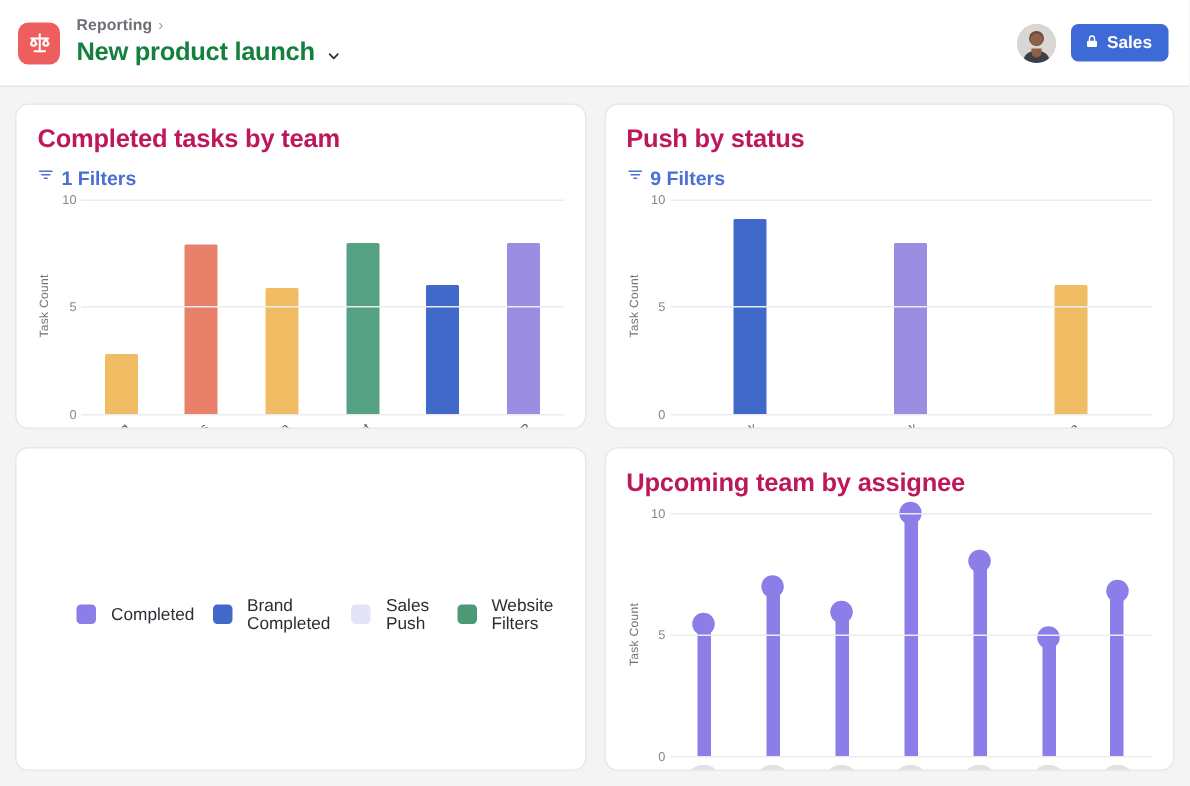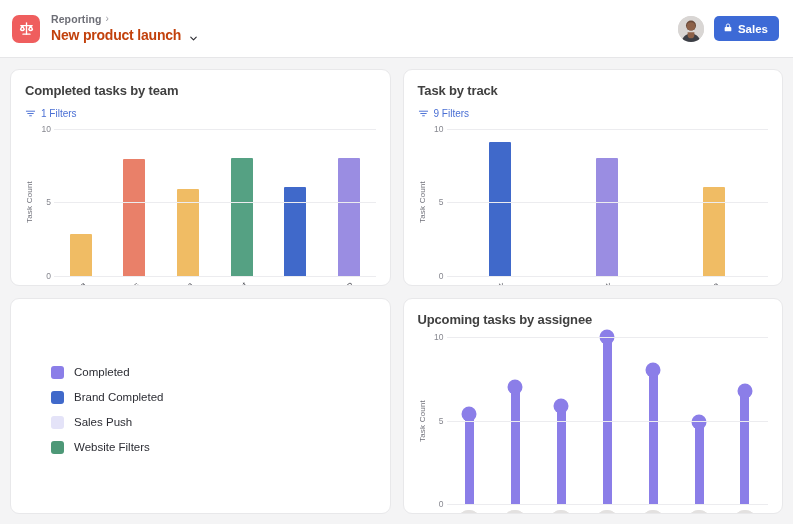--- a/index.html
+++ b/index.html
@@ -28,21 +28,21 @@
     flex: 0 0 28px;
   }
   .proj-icon svg { display: block; }
   .titleblock { margin-left: 11px; display: flex; flex-direction: column; justify-content: center; }
   .breadcrumb { display: flex; align-items: center; gap: 4px; line-height: 1; }
   .breadcrumb .crumb {
     font-size: 10.5px; color: #6d6e76; font-weight: 600; letter-spacing: .1px;
   }
   .breadcrumb .sep { font-size: 10px; color: #9c9da4; }
   .title-row { display: flex; align-items: center; gap: 7px; margin-top: 3px; }
-  .page-title { font-size: 14px; font-weight: 700; color: #c2410c; letter-spacing: -.2px; line-height: 1.1; }
+  .page-title { font-size: 17px; font-weight: 700; color: #15803d; letter-spacing: -.2px; line-height: 1.1; }
   .chev { width: 11px; height: 11px; display: block; }
   .spacer { flex: 1 1 auto; }
   .avatar-top {
     width: 26px; height: 26px; border-radius: 50%;
     background: #d9d6d4; overflow: hidden; flex: 0 0 26px;
     position: relative;
   }
   .share-btn {
     margin-left: 10px;
     height: 25px;
@@ -66,28 +66,28 @@
   .card {
     background: #ffffff;
     border: 1px solid #e8e8ea;
     border-radius: 9px;
     padding: 13px 14px 9px 14px;
     display: flex; flex-direction: column;
     overflow: hidden;
     position: relative;
   }
   .card-title {
-    font-size: 13px; font-weight: 700; color: #404040;
+    font-size: 17px; font-weight: 700; color: #be185d;
     letter-spacing: -.15px; line-height: 1.2;
   }
   .filters {
     display: flex; align-items: center; gap: 5px;
     margin-top: 6px; cursor: pointer;
   }
-  .filters .flab { font-size: 10px; color: #4a6fd4; font-weight: 400; }
+  .filters .flab { font-size: 13px; color: #4a6fd4; font-weight: 700; }
 
   
   .plot { flex: 1 1 auto; display: flex; position: relative; margin-top: 6px; }
   .ylabel {
     writing-mode: vertical-rl; transform: rotate(180deg);
     font-size: 8px; color: #70717a; letter-spacing: .2px;
     align-self: center; margin-right: 2px;
     height: 70px; display: flex; align-items: center; justify-content: center;
   }
   .yaxis {
@@ -124,21 +124,21 @@
 
   
   .donut-row { flex: 1 1 auto; display: flex; align-items: center; margin-top: 4px; }
   .donut-holder { position: relative; width: 152px; height: 152px; flex: 0 0 152px; margin-left: 6px;}
   .donut-holder svg { display: block; }
   .donut-center {
     position: absolute; inset: 0;
     display: flex; align-items: center; justify-content: center;
     font-size: 21px; font-weight: 600; color: #1e1e24; letter-spacing: -.4px;
   }
-  .legend { margin-left: 26px; display: flex; flex-direction: column; gap: 12px; text-align: center; }
+  .legend { margin-left: 26px; display: flex; flex-direction: row; gap: 12px; }
   .legend-item { display: flex; align-items: center; gap: 10px; cursor: pointer; }
   .swatch { width: 13px; height: 13px; border-radius: 3px; flex: 0 0 13px; }
   .legend-lab { font-size: 11.5px; color: #2c2d34; }
 
   
   .lolli-plot { flex: 1 1 auto; display: flex; position: relative; margin-top: 10px; }
   .stemwrap { position: relative; display: flex; flex-direction: column; align-items: center; justify-content: flex-end; height: 100%; }
   .stem { width: 9px; border-radius: 4px 4px 0 0; position: relative; }
   .dot {
     width: 15px; height: 15px; border-radius: 50%;
@@ -271,21 +271,21 @@
               </div>
             </div>
         <div class="gridline" style="top: 100%;"></div>
             <div class="gridline" style="top: 50%;"></div>
             <div class="gridline" style="top: 0%;"></div>
           </div>
       </div>
     </div>
 
     <div class="card">
-      <div class="card-title">Task by track</div>
+      <div class="card-title">Push by status</div>
       <div class="filters">
         <span>
           <svg width="11" height="11" viewBox="0 0 24 24" fill="none" stroke="#4a6fd4" stroke-width="2.1" stroke-linecap="round">
             <line x1="3" y1="7" x2="21" y2="7"></line>
               <line x1="6" y1="12" x2="18" y2="12"></line>
               <line x1="10" y1="17" x2="14" y2="17"></line>
           </svg>
         </span>
         <span class="flab">9 Filters</span>
       </div>
@@ -343,21 +343,21 @@
             </div>
             <div class="legend-item">
               <span class="swatch" style="background: rgb(77, 152, 119);"></span>
               <span class="legend-lab">Website Filters</span>
             </div>
           </div>
       </div>
     </div>
 
     <div class="card">
-      <div class="card-title">Upcoming tasks by assignee</div>
+      <div class="card-title">Upcoming team by assignee</div>
       <div class="lolli-plot">
         <div class="ylabel">Task Count</div>
         <div class="yaxis" id="yax3">
             <div class="ytick" style="top: 100%;">0</div>
             <div class="ytick" style="top: 50%;">5</div>
             <div class="ytick" style="top: 0%;">10</div>
           </div>
         <div class="plotarea" id="pa3">
           <div class="bars" id="bars3">
               <div class="stemwrap">

